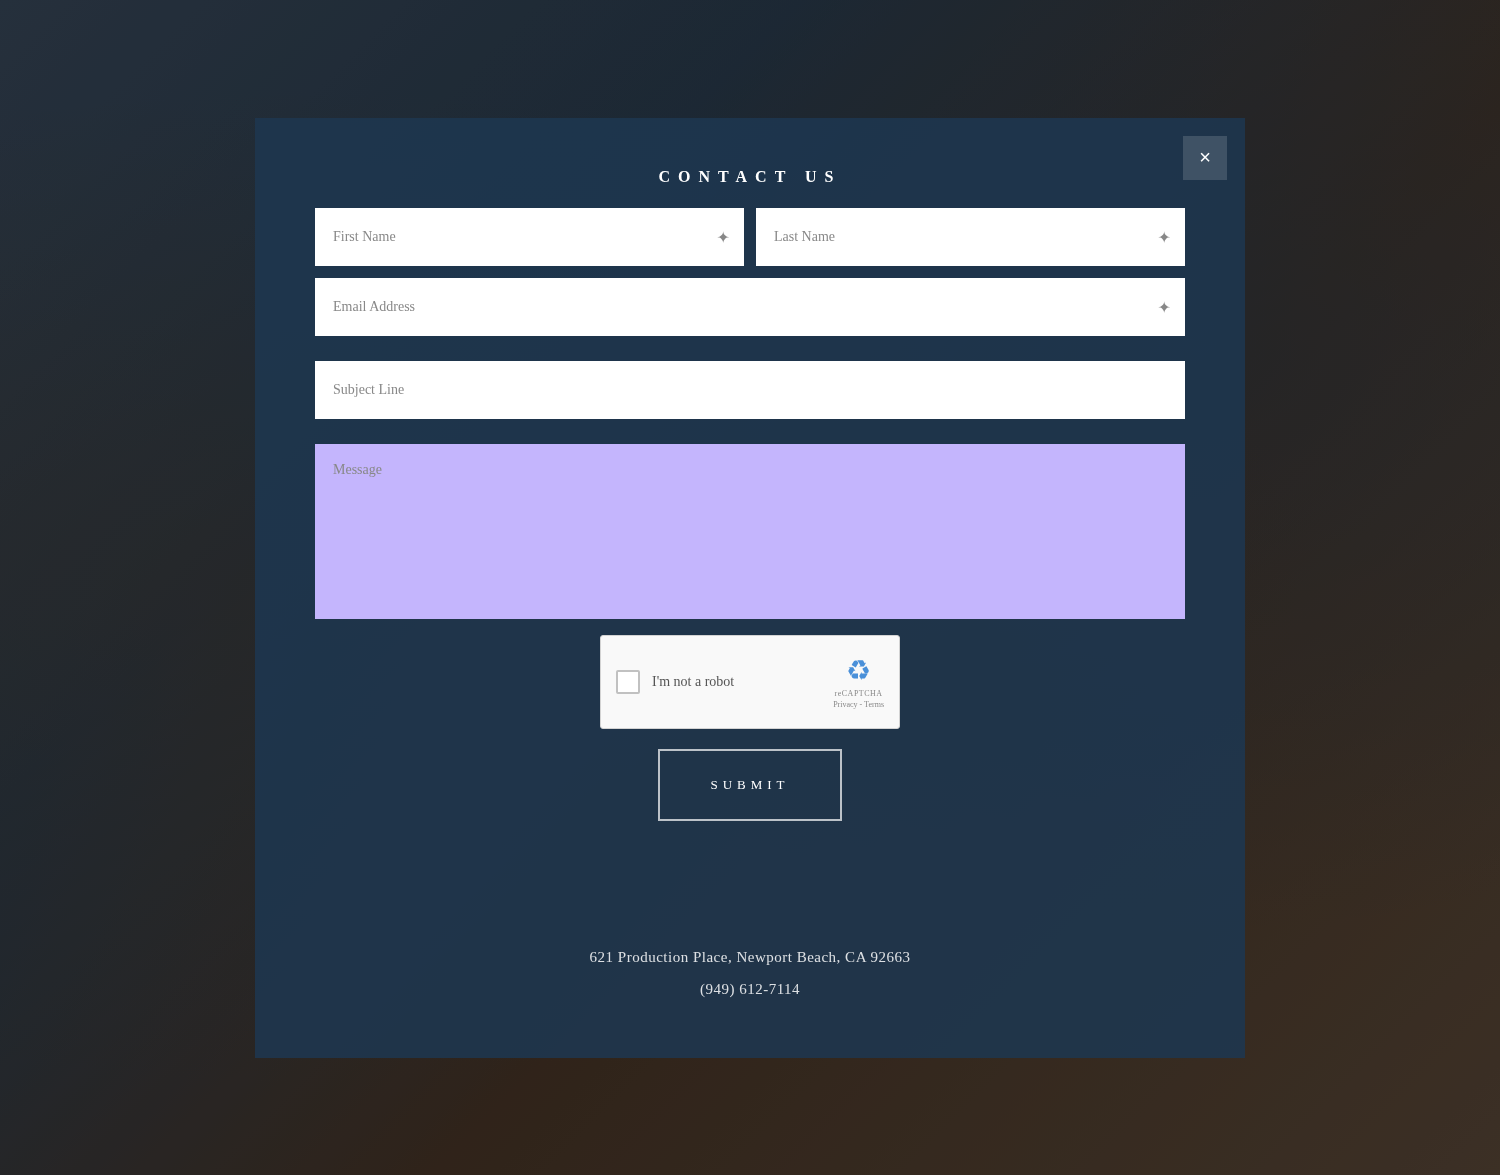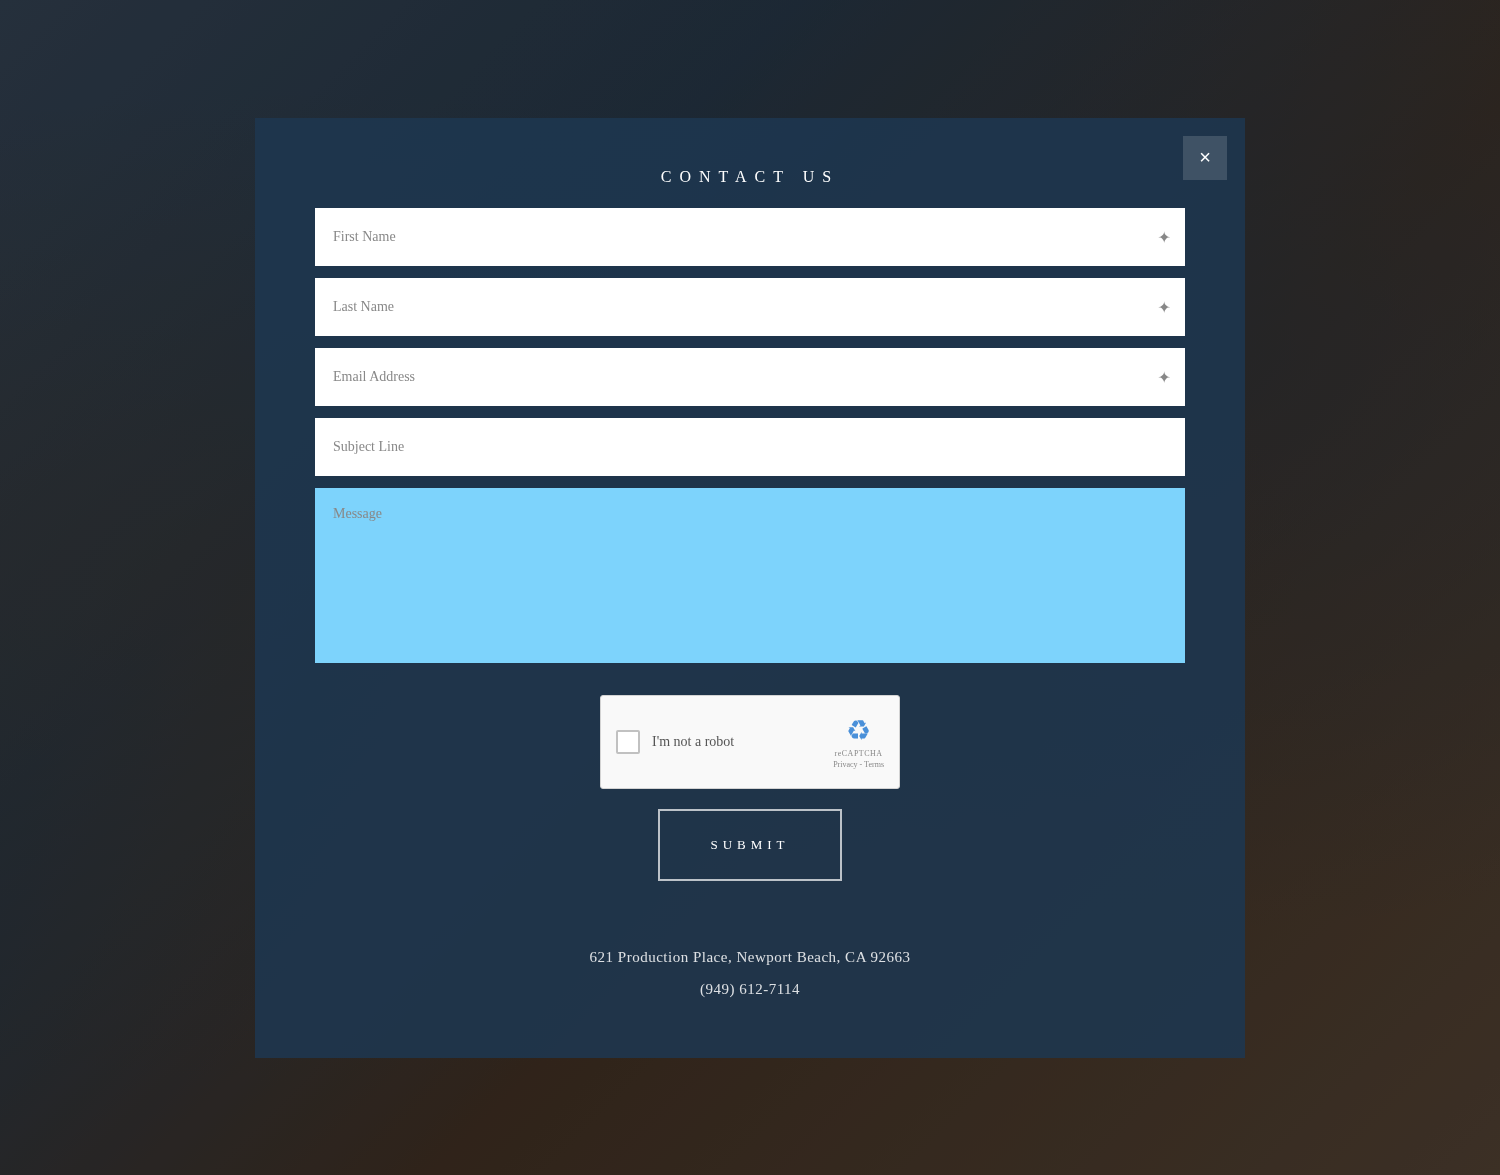--- a/index.html
+++ b/index.html
@@ -102,43 +102,42 @@
       text-transform: uppercase;
       margin-top: 2px;
     }
 
     .contact-heading {
       font-size: 16px;
       letter-spacing: 8px;
       color: white;
       text-transform: uppercase;
       margin-bottom: 22px;
-      font-weight: 400;
+      font-weight: 700;
     }
 
     .form-container {
       width: 100%;
       max-width: 870px;
     }
 
     .form-row {
       display: flex;
       gap: 12px;
       margin-bottom: 12px;
-      flex-direction: column;
     }
 
     .form-field {
       flex: 1;
       position: relative;
     }
 
     .form-field-full {
       width: 100%;
-      margin-bottom: 12px;
+      margin-bottom: 25px;
       position: relative;
     }
 
     .form-input {
       width: 100%;
       background: white;
       border: none;
       padding: 18px 40px 18px 18px;
       font-size: 14px;
       color: #555;
@@ -147,30 +146,30 @@
       height: 58px;
     }
 
     .form-input::placeholder {
       color: #888;
       font-size: 14px;
     }
 
     .form-textarea {
       width: 100%;
-      background: #7dd3fc;
+      background: #c4b5fd;
       border: none;
       padding: 18px;
       font-size: 14px;
       color: #555;
       font-family: 'Georgia', serif;
       outline: none;
       height: 175px;
       resize: none;
-      margin-bottom: 28px;
+      margin-bottom: 12px;
     }
 
     .form-textarea::placeholder {
       color: #888;
       font-size: 14px;
     }
 
     .required-icon {
       position: absolute;
       right: 14px;

